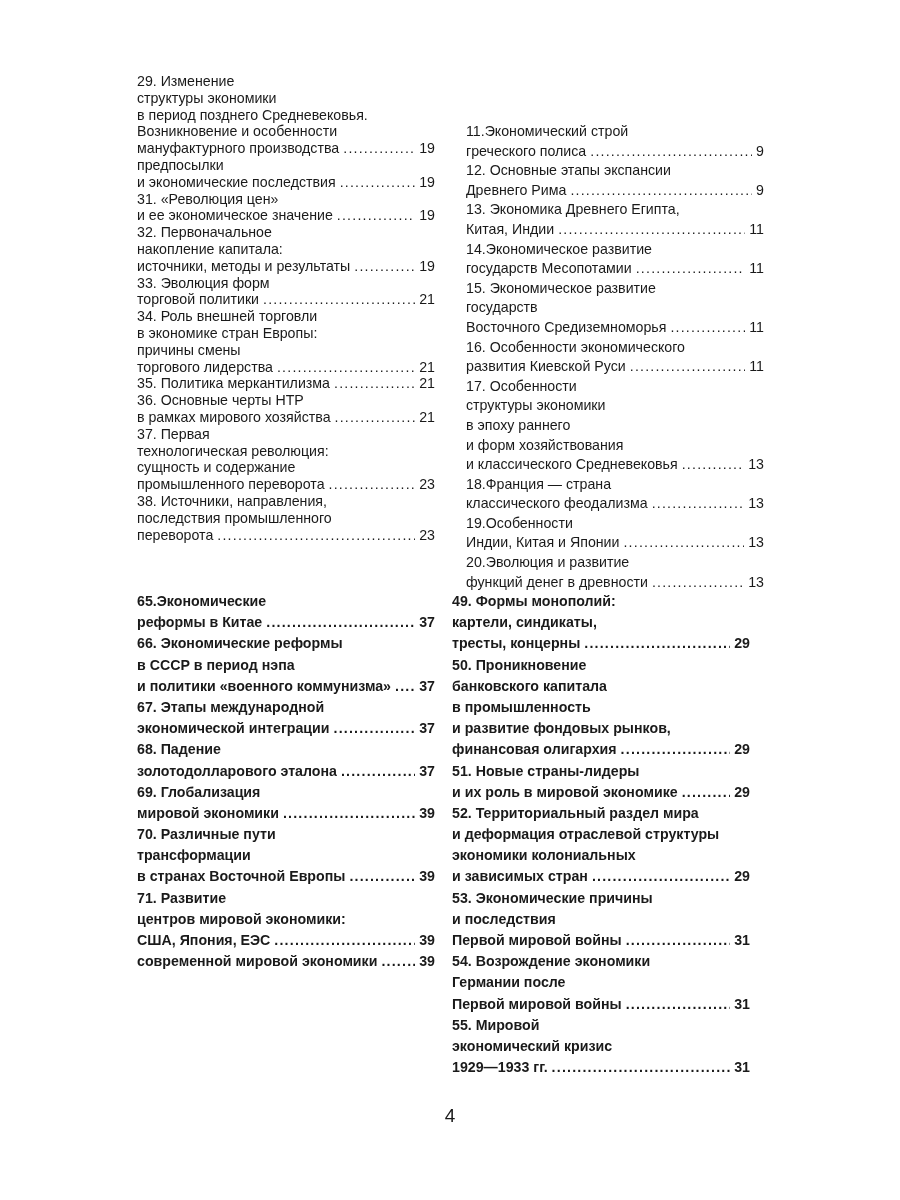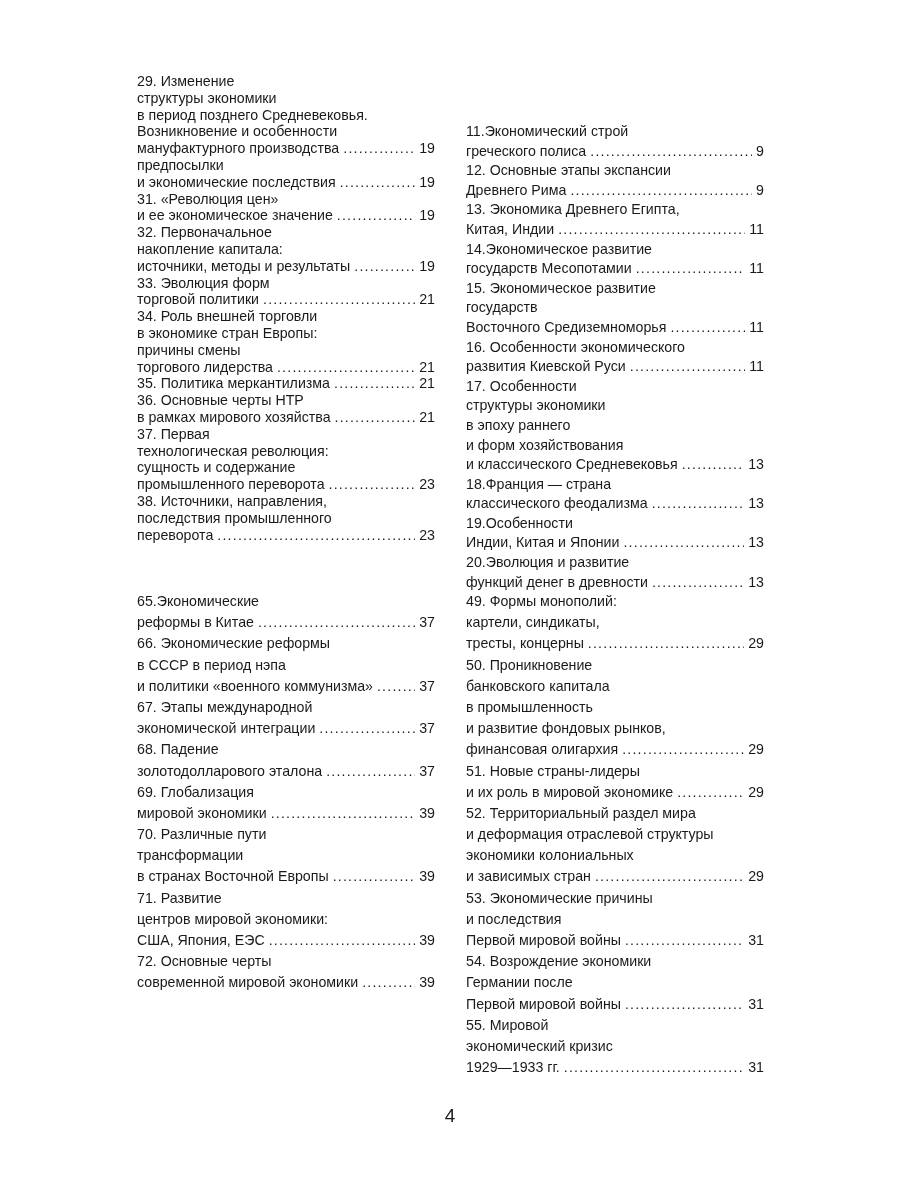--- a/index.html
+++ b/index.html
@@ -12,22 +12,22 @@
   .line { display: flex; align-items: baseline; white-space: nowrap; overflow: hidden; }
   .line .txt { flex: 0 0 auto; }
   .line .dots { flex: 1 1 auto; overflow: hidden; margin: 0 4px 0 4px; letter-spacing: 1.2px; color: #1a1a1a; }
   .line .dots::before { content: "........................................................................................................................"; }
   .line .pg { flex: 0 0 auto; }
   #b-lt { left: 137px; top: 73px; }
   #b-lt .line { height: 16.8px; line-height: 16.8px; }
   #b-rt { left: 466px; top: 74px; width: 298px; margin-top: 48px; }
   #b-rt .line { height: 19.6px; line-height: 19.6px; }
   #b-lb { left: 137px; top: 591px; }
-  #b-lb .line { height: 21.2px; line-height: 21.2px; }
-  #b-rb { left: 466px; top: 591px; width: 298px; }
+  #b-lb .line { height: 21.2px; line-height: 21.2px; font-weight: bold; }
+  #b-rb { left: 452px; top: 591px; width: 298px; font-weight: bold; }
   #b-rb .line { height: 21.2px; line-height: 21.2px; }
   #page-num { position: absolute; left: 0; width: 900px; top: 1105px; text-align: center; font-size: 19px; }
 </style>
 </head>
 <body>
 
 <div class="block" id="b-lt">
     <div>
       <div class="line">
         <span class="txt">29. Изменение</span>
@@ -342,23 +342,20 @@
         <span class="txt">центров мировой экономики:</span>
       </div>
       <div class="line">
         <span class="txt">США, Япония, ЕЭС</span>
         <span class="dots"></span>
         <span class="pg">39</span>
       </div>
     </div>
     <div>
       <div class="line">
-        <span class="txt">72. Основные черты</span>
-      </div>
-      <div class="line">
         <span class="txt">современной мировой экономики</span>
         <span class="dots"></span>
         <span class="pg">39</span>
       </div>
     </div>
   </div>
 <div class="block" id="b-rb">
     <div>
       <div class="line">
         <span class="txt">49. Формы монополий:</span>

